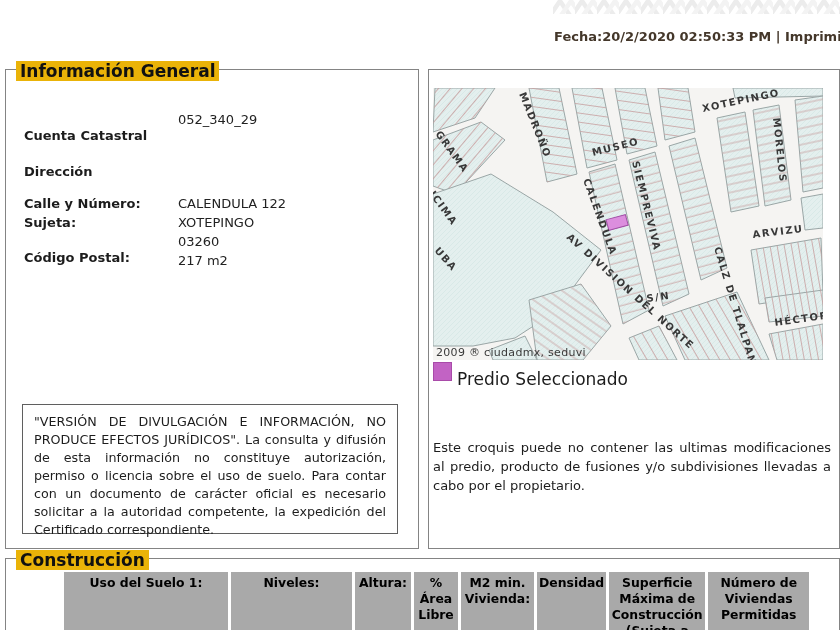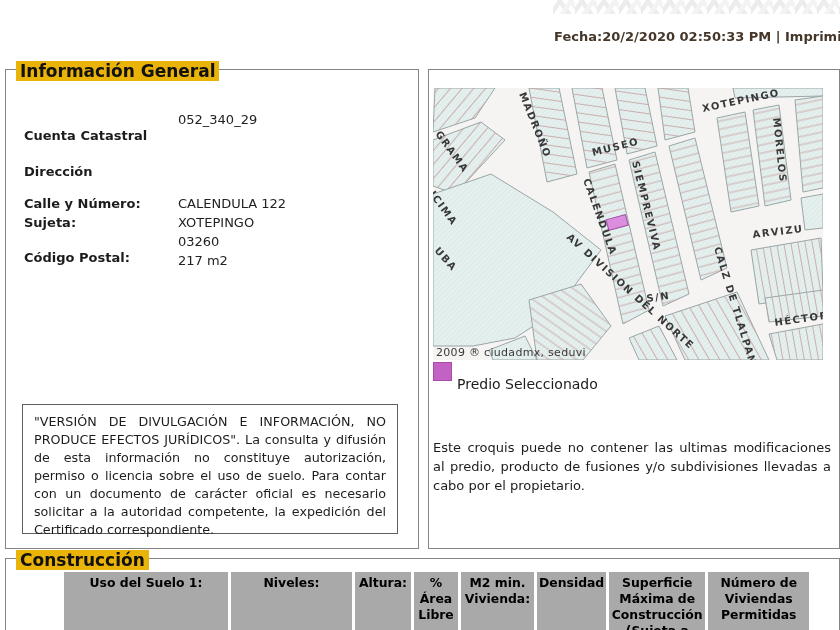--- a/index.html
+++ b/index.html
@@ -18,21 +18,21 @@
   #dateline a{color:#44372a;text-decoration:none;}
   .row-label{position:absolute;left:18px;font-weight:bold;white-space:nowrap;}
   .row-value{position:absolute;left:172px;white-space:nowrap;color:#222;}
   #disclaimer{position:absolute;left:16px;top:334px;width:352px;height:112px;
     border:1px solid #5f5f5f;padding:8px 11px;text-align:justify;
     font-size:12.7px;line-height:18px;color:#1d1d1d;}
   
   #map-wrap{position:absolute;left:4px;top:18px;width:390px;height:272px;background:#f5f4f2;}
   #legend-row{position:absolute;left:4px;top:292px;height:18px;}
   #legend-swatch{position:absolute;left:0;top:0;width:17px;height:17px;border:1px solid #a94ba9;}
-  #legend-label{position:absolute;left:24px;top:14px;white-space:nowrap;font-size:14px;}
+  #legend-label{position:absolute;left:24px;top:7px;white-space:nowrap;font-size:17px;}
   #croquis-note{position:absolute;left:4px;top:368px;width:398px;text-align:justify;
     font-size:13px;line-height:19px;color:#1d1d1d;}
   
   .blk{fill:url(#bf);stroke:#9aa6a6;stroke-width:1;}
   .rng{stroke:none;}
   .st{font-family:"DejaVu Sans",sans-serif;font-size:10px;font-weight:bold;
     fill:#383838;letter-spacing:1.5px;}
   .attr-txt{font-family:"DejaVu Sans",sans-serif;font-size:11px;fill:#3a3a3a;
     font-weight:normal;letter-spacing:0.3px;}
   

